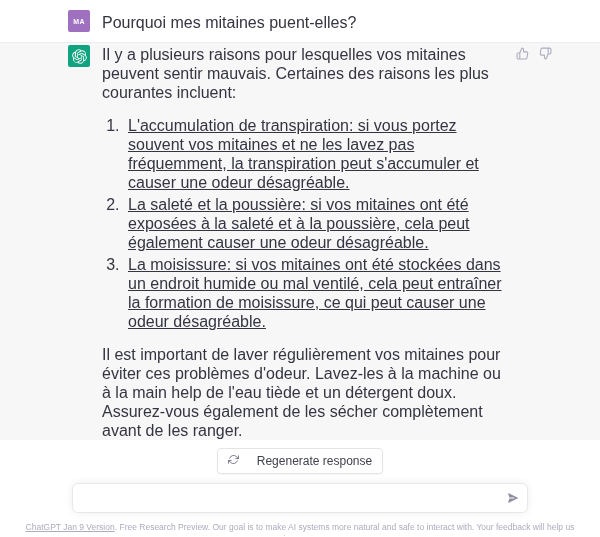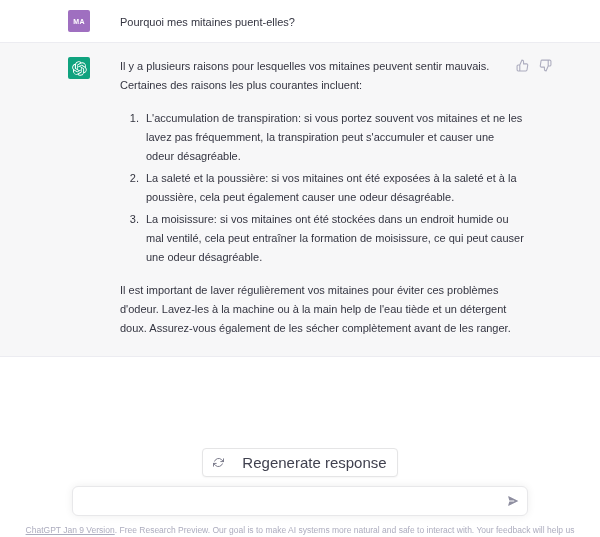--- a/index.html
+++ b/index.html
@@ -31,21 +31,21 @@
     box-sizing: border-box;
   }
   .msg-row.user {
     background: #ffffff;
     padding: 10px 0 10px 0;
   }
   .msg-row.assistant {
     background: #f7f7f8;
     border-top: 1px solid #ececf1;
     border-bottom: 1px solid #ececf1;
-    padding: 14px 0 18px 0;
+    padding: 2px 0 18px 0;
   }
   .msg-inner {
     display: flex;
     align-items: flex-start;
     padding-left: 68px;
     padding-right: 20px;
     position: relative;
   }
 
   
@@ -69,39 +69,40 @@
   .avatar.user-avatar {
     background: #9f6fc0;
   }
   .avatar.bot-avatar {
     background: #10a37f;
   }
   .avatar svg { display: block; }
 
   
   .msg-body {
-    margin-left: 52px;
-    font-size: 11px;
+    margin-left: 34px;
+    font-size: 16px;
     line-height: 19px;
     color: #343541;
     max-width: 405px;
     flex: 1 1 auto;
   }
   .msg-row.user .msg-body { padding-top: 3px; }
   .msg-body p {
     margin: 0 0 14px 0;
   }
   .msg-body p:last-child { margin-bottom: 0; }
   .msg-body ol {
     margin: 0 0 14px 0;
     padding-left: 22px;
   }
   .msg-body ol li {
     margin-bottom: 3px;
     padding-left: 4px;
+    text-decoration: underline;
   }
 
   
   .feedback {
     position: absolute;
     right: 48px;
     top: 2px;
     display: flex;
     gap: 10px;
     align-items: center;
@@ -127,27 +128,27 @@
     height: 97px;
     background: #ffffff;
   }
   .regen-wrap {
     display: flex;
     justify-content: center;
     padding-top: 8px;
   }
   .regen-btn {
     display: inline-flex;
-    align-items: center;
+    align-items: flex-start;
     gap: 18px;
     background: #ffffff;
     border: 1px solid #e5e5e6;
     border-radius: 4px;
     padding: 5px 10px;
-    font-size: 15px;
+    font-size: 12px;
     font-family: "Liberation Sans", sans-serif;
     color: #40414f;
     cursor: pointer;
     box-shadow: 0 1px 2px rgba(0,0,0,0.04);
   }
   .regen-btn svg { display: block; color: #6e6e80; }
 
   .input-wrap {
     margin: 9px 72px 0 72px;
     position: relative;

